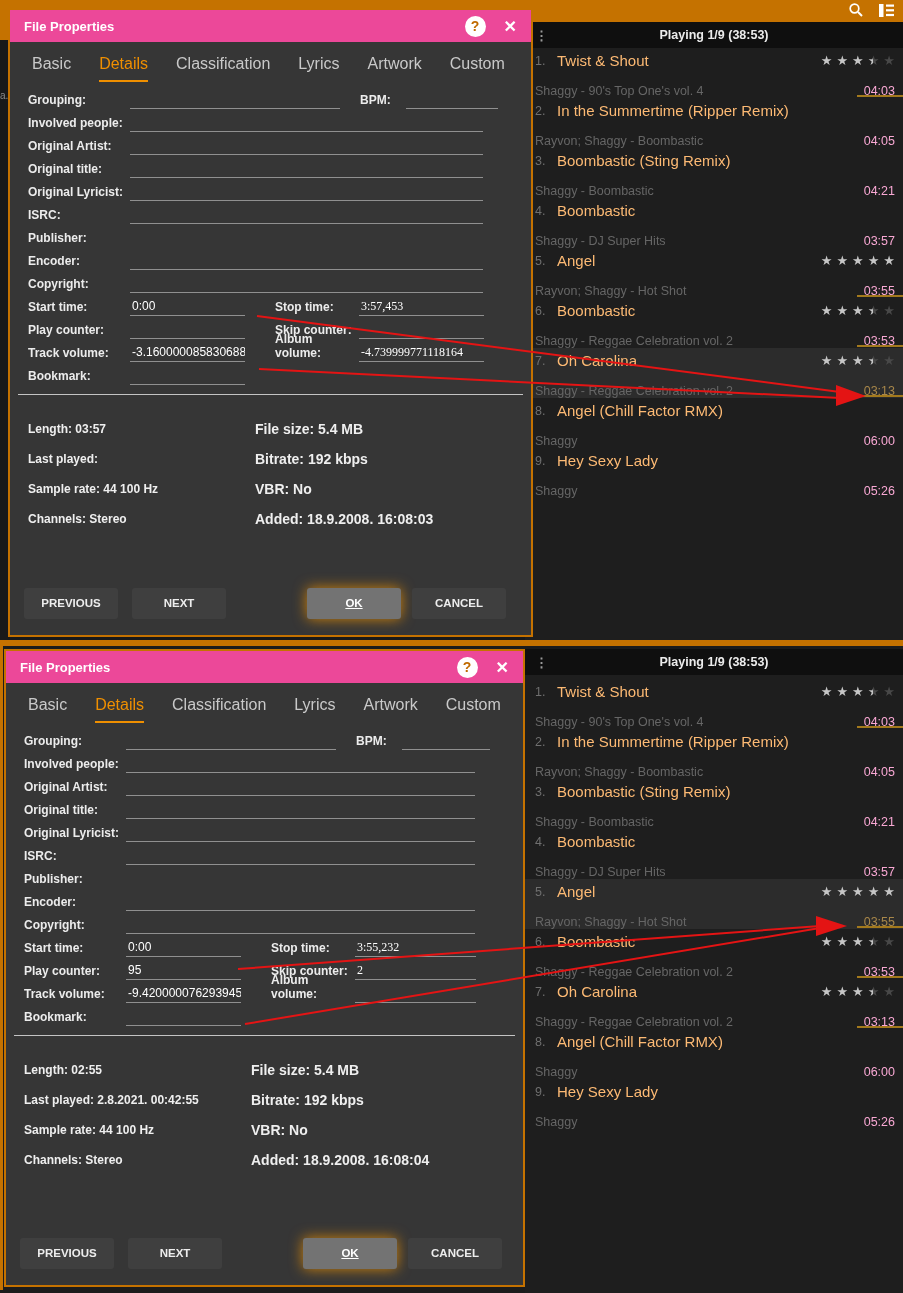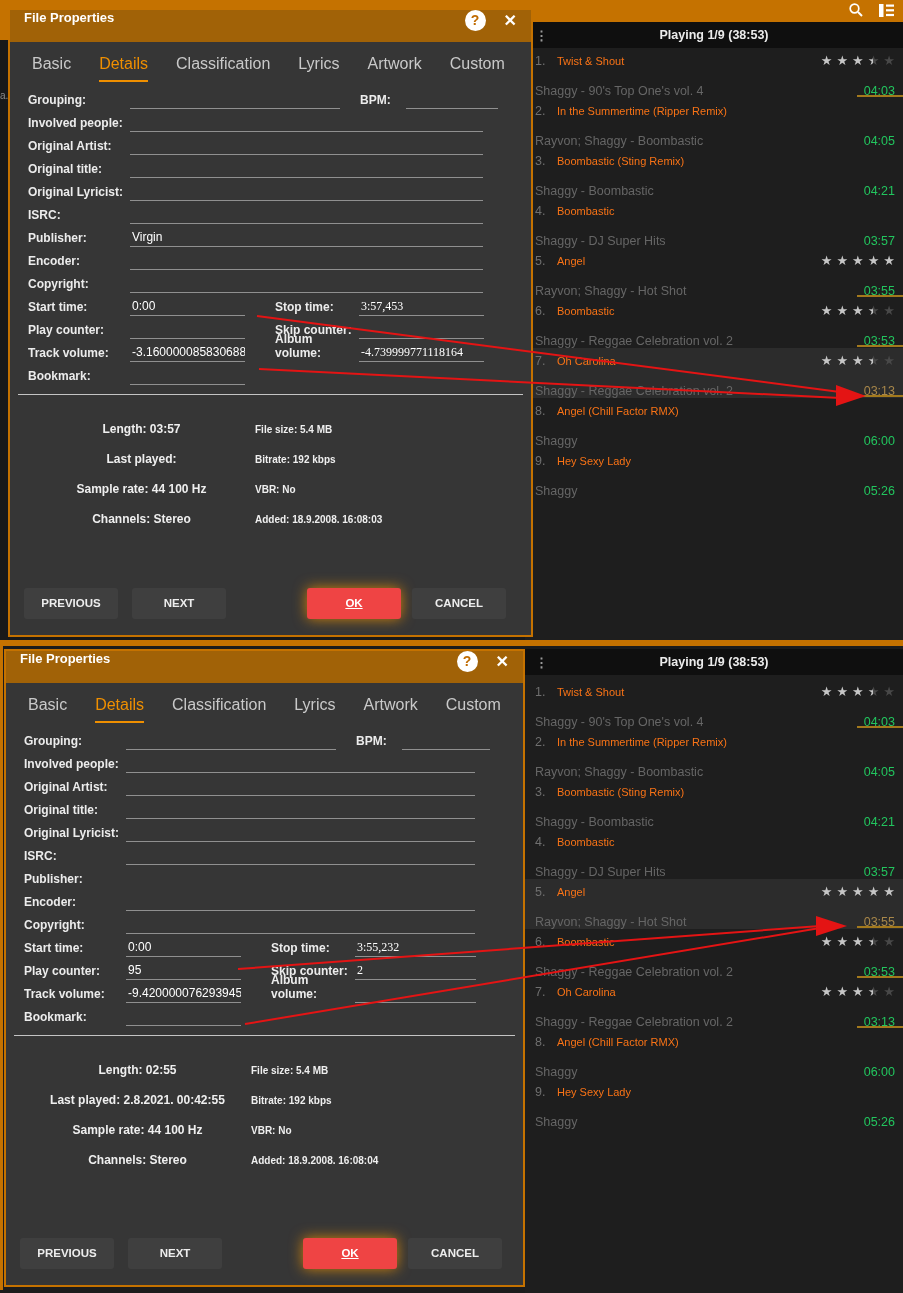--- a/index.html
+++ b/index.html
@@ -16,21 +16,21 @@
   .app-toolbar .tb-icons { position:absolute; right:8px; top:2px; display:flex; gap:14px; align-items:center; }
   .corner-orange { position:absolute; left:0; top:0; width:10px; height:40px; background:#c57200; }
   .edge-fragment { position:absolute; left:0; top:90px; color:#8a8a8a; font-size:10px; }
 
   
   .screens-divider { position:absolute; top:640px; left:0; width:903px; height:6px; background:#c57200; z-index:6; }
   .left-border-2 { position:absolute; left:0; top:646px; width:3px; height:644px; background:#c57200; z-index:6; }
 
   
   .dialog { position:absolute; background:#363636; border:2px solid #c57200; z-index:4; }
-  .dlg-titlebar { height:32px; background:#a16207; display:flex; align-items:flex-start; padding:0 14px; }
+  .dlg-titlebar { height:32px; background:#ec4899; display:flex; align-items:center; padding:0 14px; }
   .dlg-title { color:#fff; font-weight:bold; font-size:13px; flex:1; }
   .help-badge { width:21px; height:21px; border-radius:50%; background:#fff; color:#c06b00;
     font-weight:bold; font-size:14px; text-align:center; line-height:21px; margin-right:18px; }
   .close-x { color:#fff; font-size:16px; font-weight:bold; line-height:21px; }
 
   .tabs { display:flex; gap:28px; padding:13px 0 0 22px; height:40px; }
   .tab { color:#c9c9c9; font-size:16px; font-weight:normal; padding-bottom:8px; }
   .tab.active { color:#ef8f00; border-bottom:2px solid #ef8f00; }
 
   .form { position:absolute; top:76px; left:18px; right:18px; }
@@ -42,53 +42,53 @@
     white-space:nowrap; overflow:hidden; padding-left:2px; }
   .fld.full { flex:1; margin-right:30px; }
   .fld.g1 { width:210px; min-width:210px; }
   .fld.g2 { flex:1; margin-right:15px; }
   .fld.h1 { width:115px; min-width:115px; }
   .fld.h2 { flex:1; margin-right:29px;font-family:Liberation Serif, serif; }
 
   .dlg-sep { position:absolute; top:384px; left:8px; right:8px; height:1px; background:#c4c4c4; }
 
   .info { position:absolute; top:404px; left:18px; right:14px; }
-  .irow { display:flex; height:30px; align-items:center;text-align:center; }
+  .irow { display:flex; height:30px; align-items:center; }
   .info-l { width:227px; min-width:227px; color:#efefef; font-size:12px; font-weight:bold; }
-  .info-r { color:#efefef; font-size:10px; font-weight:bold; }
+  .info-r { color:#efefef; font-size:14px; font-weight:bold; }
 
   .btn { position:absolute; bottom:16px; width:94px; height:31px; background:#3f3f3f; color:#ededed;
     font-weight:bold; font-size:11.5px; text-align:center; line-height:31px; border-radius:3px; cursor:default; }
   .btn.b-previous { left:14px; }
   .btn.b-next { left:122px; }
-  .btn.b-ok { left:297px; background:#ef4444; color:#fff; box-shadow:0 0 14px rgba(245,150,0,.8);text-decoration:underline; }
+  .btn.b-ok { left:297px; background:#737373; color:#fff; box-shadow:0 0 14px rgba(245,150,0,.8);text-decoration:underline; }
   .btn.b-cancel { left:402px; }
 
   
   .playlist { position:absolute; background:#1e1e1e; }
   #pl0 { left:525px; top:22px; width:378px; height:621px; }
   #pl1 { left:525px; top:6px; width:378px; height:644px; }
   .pl-header { height:26px; background:#0f0f0f; display:flex; align-items:center; padding:0 10px; }
   .pl-grip { color:#9a9a9a; font-size:13px; font-weight:bold; width:16px; letter-spacing:0; }
   .pl-title { flex:1; text-align:center; color:#ececec; font-weight:bold; font-size:12.5px; padding-right:16px; }
   .pl-rows { padding-top:0; }
   #pl1 .pl-rows { padding-top:4px; }
   .trk { height:50px; position:relative; padding:0 8px 0 10px; }
   .trk.hl { background:#2c2c2c; }
   .trk-l1 { height:25px; display:flex; align-items:center; }
   .trk-num { color:#6f6f6f; font-size:12.5px; width:22px; min-width:22px; }
-  .trk-title { color:#f97316; font-size:11px; flex:1; white-space:nowrap; overflow:hidden; }
+  .trk-title { color:#fdba74; font-size:15px; flex:1; white-space:nowrap; overflow:hidden; }
   .stars { display:flex; gap:4px; font-size:13px; line-height:13px; }
   .star { color:#484848; }
   .star.full { color:#c6c6c6; }
   .star.half { background:linear-gradient(90deg,#c6c6c6 50%,#484848 50%);
     -webkit-background-clip:text; background-clip:text; color:transparent; }
   .trk-l2 { height:25px; display:flex; align-items:flex-end; position:relative; }
   .trk-artist { color:#666; font-size:12.5px; flex:1; white-space:nowrap; overflow:hidden; }
-  .trk-time { color:#22c55e; font-size:12.5px; }
+  .trk-time { color:#f9a8d4; font-size:12.5px; }
   .trk.hl .trk-time { color:#a8874a; }
   .trk.uline .trk-l2::after { content:""; position:absolute; right:-8px; bottom:1px; width:46px; height:2px; background:#a3791c; }
 
   
   #arrows { position:absolute; top:0; left:0; width:903px; height:1293px; z-index:9; pointer-events:none; }
 </style>
 </head>
 <body>
 
 <div id="root">
@@ -276,21 +276,20 @@
           <div class="frow">
             <span class="flabel">Original Lyricist:</span>
             <div class="fld full"></div>
           </div>
           <div class="frow">
             <span class="flabel">ISRC:</span>
             <div class="fld full"></div>
           </div>
           <div class="frow">
             <span class="flabel">Publisher:</span>
-            <div class="fld full">Virgin</div>
           </div>
           <div class="frow">
             <span class="flabel">Encoder:</span>
             <div class="fld full"></div>
           </div>
           <div class="frow">
             <span class="flabel">Copyright:</span>
             <div class="fld full"></div>
           </div>
           <div class="frow">

